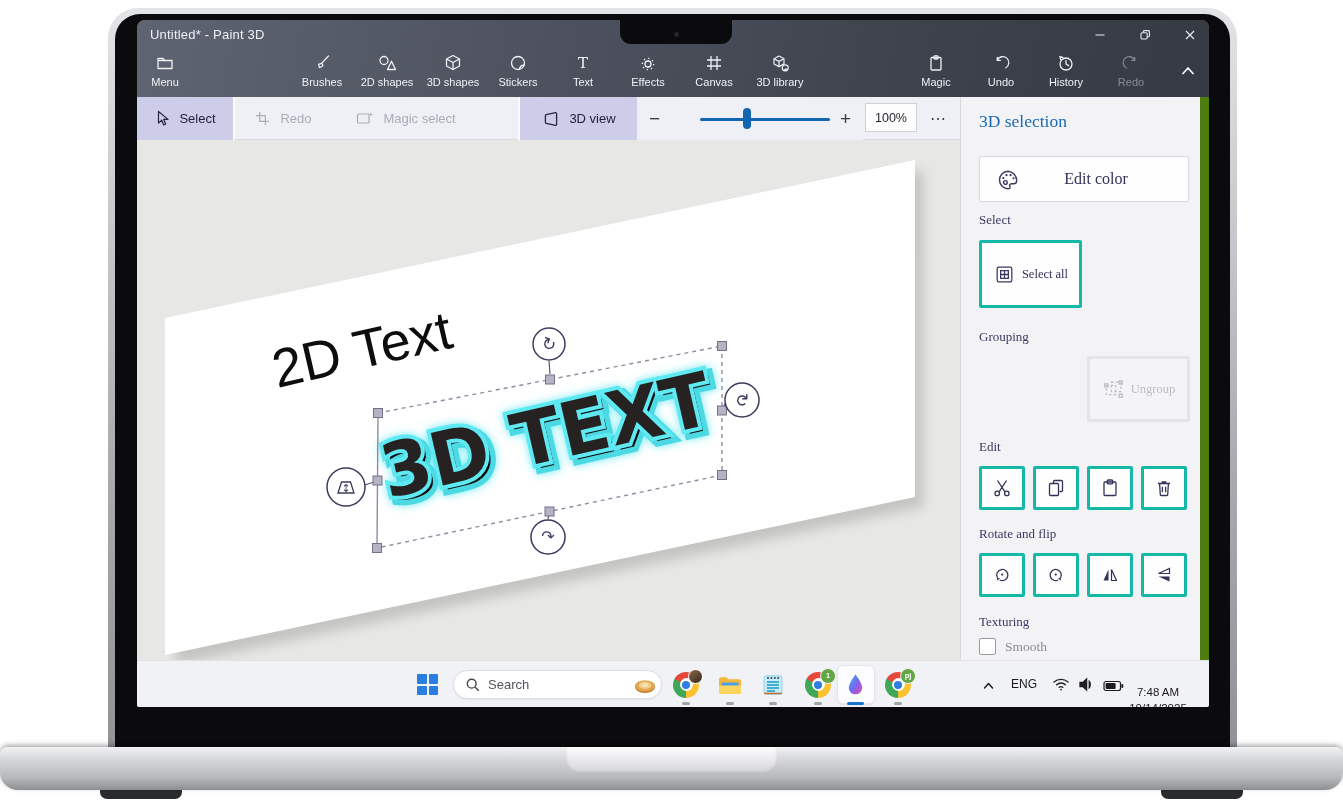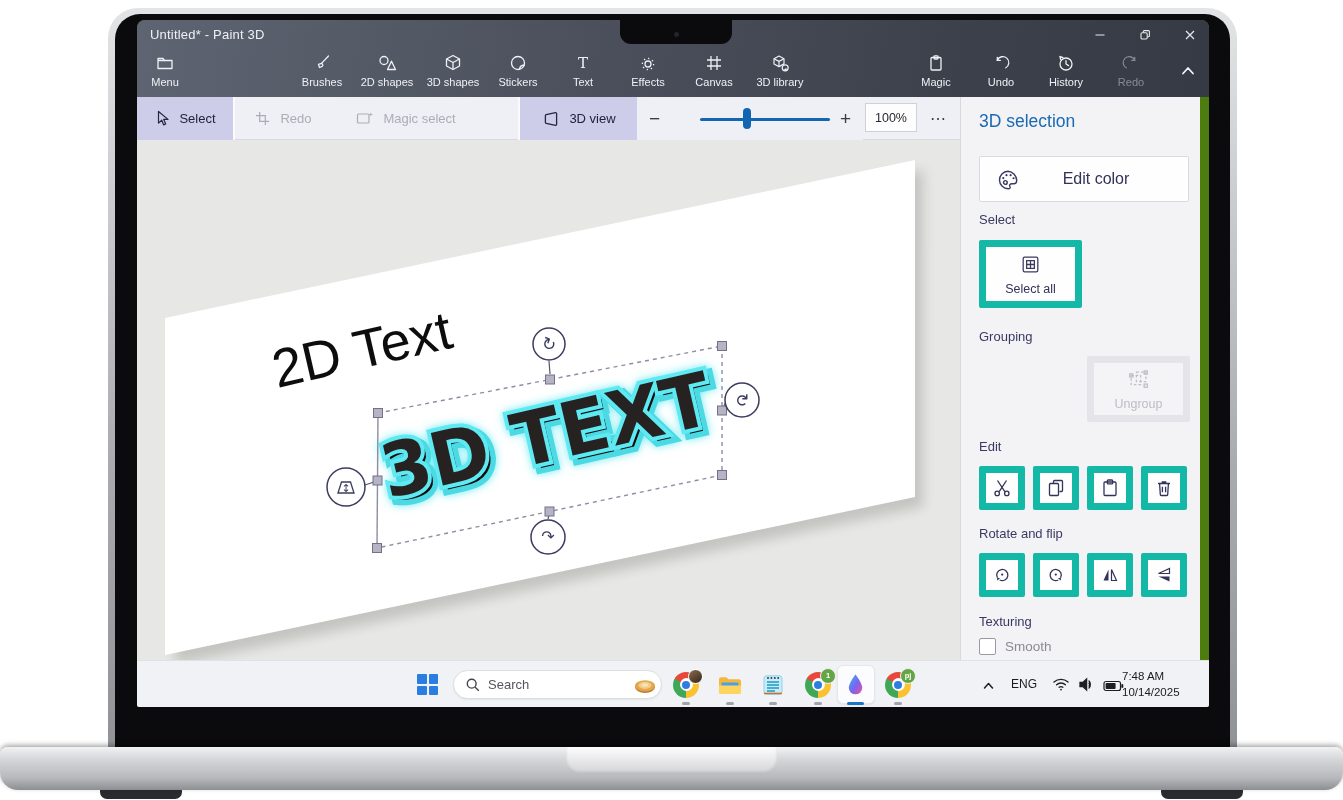--- a/index.html
+++ b/index.html
@@ -55,25 +55,25 @@
   .zval{position:absolute;left:728px;top:6px;width:52px;height:29px;background:#fdfdfe;border:1px solid #d0d1d6;
     display:flex;align-items:center;justify-content:center;font-size:12.5px;color:#27272e;box-sizing:border-box;}
   .zmore{position:absolute;left:782px;top:0;width:40px;height:43px;display:flex;align-items:center;
     justify-content:center;font-size:16px;color:#3f3f46;letter-spacing:2px;}
 
   
   .canvas-area{position:absolute;left:0;top:120px;width:823px;height:520px;background:#e7e8e5;}
 
   
   .panel{position:absolute;left:823px;top:77px;width:240px;height:563px;background:#f3f3f6;
-    border-left:1px solid #d8d8dd;box-sizing:border-box;}
+    border-left:1px solid #d8d8dd;box-sizing:border-box;font-family:Liberation Serif, serif;}
   .ph{position:absolute;left:18px;top:14px;font-size:17.5px;color:#1969b3;}
   .plabel{position:absolute;left:18px;font-size:13px;color:#3a3962;}
-  .pbtn{position:absolute;background:#fefefe;border:7px solid #14b8a6;box-sizing:border-box;
-    display:flex;flex-direction:column;align-items:center;justify-content:center;gap:6px;
+  .pbtn{position:absolute;background:#fefefe;border:3px solid #14b8a6;box-sizing:border-box;
+    display:flex;flex-direction:row;align-items:center;justify-content:center;gap:6px;
     font-size:12.5px;color:#32315a;border-radius:2px;}
   .pbtn.dis{background:#f4f4f7;border-color:#e4e4e9;color:#bcbdc6;}
   .editcolor{position:absolute;left:18px;top:59px;width:210px;height:46px;background:#fefefe;
     border:1px solid #dadade;border-radius:2px;box-sizing:border-box;}
   .editcolor .ic{position:absolute;left:16px;top:11px;}
   .editcolor .tx{position:absolute;left:12px;top:0;width:100%;height:100%;display:flex;align-items:center;
     justify-content:center;font-size:16px;color:#32315a;}
   .chk{position:absolute;left:18px;top:541px;width:17px;height:17px;background:#fff;border:1px solid #9a9aa2;
     box-sizing:border-box;border-radius:2px;}
   .chklb{position:absolute;left:44px;top:542px;font-size:13.5px;color:#8a8a92;}
@@ -97,21 +97,21 @@
   .chrome{width:26px;height:26px;border-radius:50%;position:relative;
     background:conic-gradient(from -60deg,#e8473b 0 120deg,#fcc12f 0 240deg,#3fa757 0 360deg);}
   .chrome i{position:absolute;inset:6.5px;border-radius:50%;background:#fff;}
   .chrome i:after{content:"";position:absolute;inset:2.5px;border-radius:50%;background:#2f7de0;}
   .badge{position:absolute;top:-4px;right:-5px;width:14px;height:14px;border-radius:50%;background:#62a744;
     border:1.5px solid #eef0f3;color:#fff;font-size:7.5px;font-weight:bold;display:flex;align-items:center;
     justify-content:center;z-index:3;}
   .avatar{position:absolute;top:-3px;right:-4px;width:13px;height:13px;border-radius:50%;
     background:linear-gradient(145deg,#8d6a4a,#33261c);border:1px solid #fff;z-index:3;}
   .eng{position:absolute;left:874px;top:16px;font-size:12px;color:#1b1b1f;}
-  .clock{position:absolute;left:985px;top:8px;width:72px;text-align:left;font-size:11.5px;color:#1b1b1f;line-height:1.35;}
+  .clock{position:absolute;left:985px;top:24px;width:72px;text-align:center;font-size:11.5px;color:#1b1b1f;line-height:1.35;}
 </style>
 </head>
 <body>
 
 <div class="stage">
   <div class="lid">
     <div class="bezel">
       <div class="screen">
 
         <div class="header">

